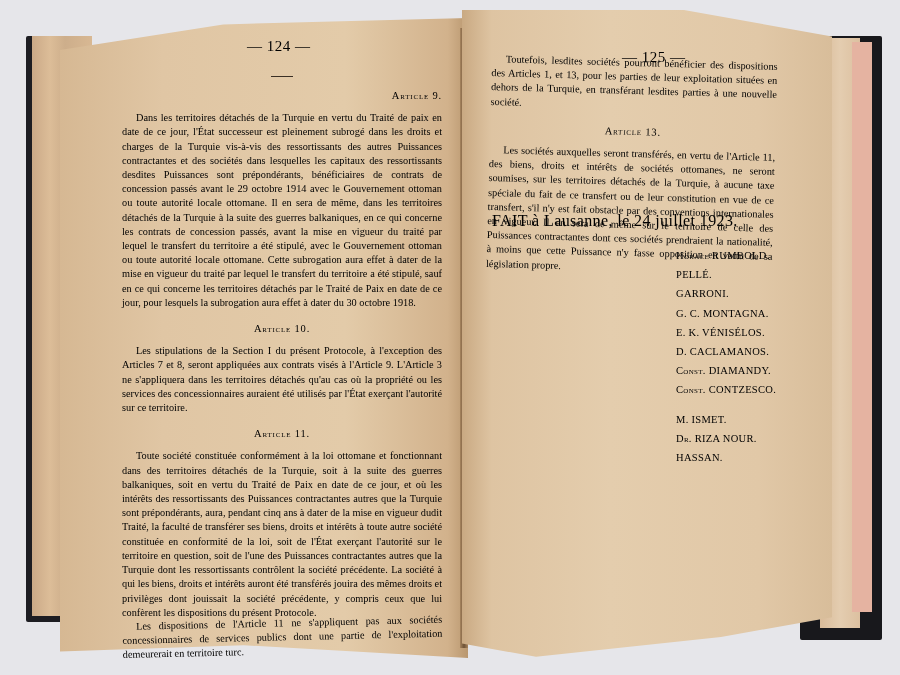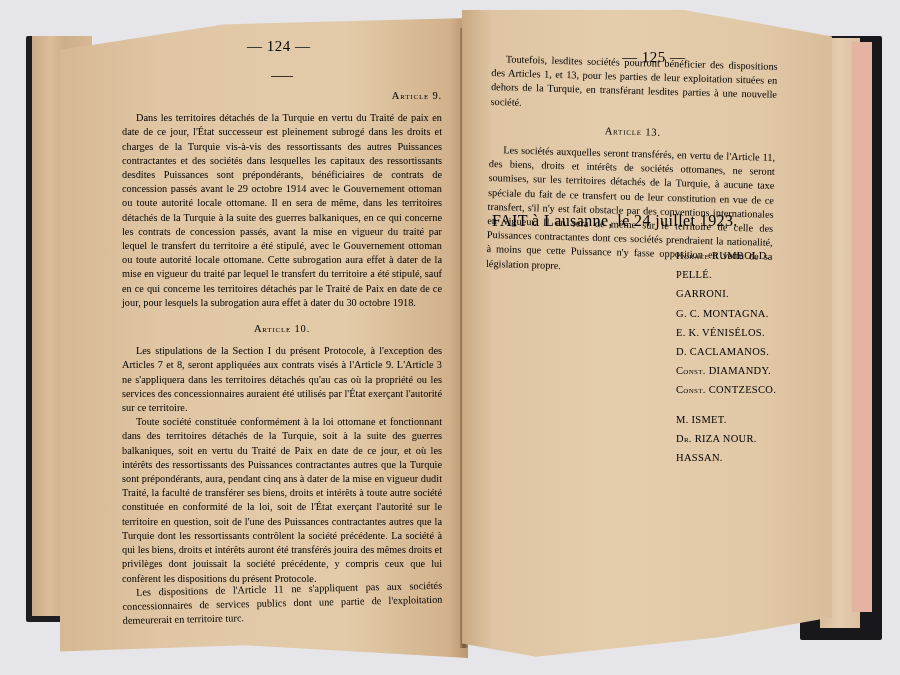--- a/index.html
+++ b/index.html
@@ -57,20 +57,21 @@
 
   <div class="page page-left"></div>
   <div class="folio" style="left:247px;top:38px;">— 124 —</div>
 
   <div class="text" style="left:122px;top:66px;width:320px;">
     <div class="rule"></div>
     <div class="art-title" style="margin-top:4px;text-align:right;">Article 9.</div>
     <p>Dans les territoires détachés de la Turquie en vertu du Traité de paix en date de ce jour, l'État successeur est pleinement subrogé dans les droits et charges de la Turquie vis-à-vis des ressortissants des autres Puissances contractantes et des sociétés dans lesquelles les capitaux des ressortissants desdites Puissances sont prépondérants, bénéficiaires de contrats de concession passés avant le 29 octobre 1914 avec le Gouvernement ottoman ou toute autorité locale ottomane. Il en sera de même, dans les territoires détachés de la Turquie à la suite des guerres balkaniques, en ce qui concerne les contrats de concession passés, avant la mise en vigueur du traité par lequel le transfert du territoire a été stipulé, avec le Gouvernement ottoman ou toute autorité locale ottomane. Cette subrogation aura effet à dater de la mise en vigueur du traité par lequel le transfert du territoire a été stipulé, sauf en ce qui concerne les territoires détachés par le Traité de Paix en date de ce jour, pour lesquels la subrogation aura effet à dater du 30 octobre 1918.</p>
     <div class="art-title">Article 10.</div>
     <p>Les stipulations de la Section I du présent Protocole, à l'exception des Articles 7 et 8, seront appliquées aux contrats visés à l'Article 9. L'Article 3 ne s'appliquera dans les territoires détachés qu'au cas où la propriété ou les services des concessionnaires auraient été utilisés par l'État exerçant l'autorité sur ce territoire.</p>
+    <div class="art-title">Article 11.</div>
     <p>Toute société constituée conformément à la loi ottomane et fonctionnant dans des territoires détachés de la Turquie, soit à la suite des guerres balkaniques, soit en vertu du Traité de Paix en date de ce jour, et où les intérêts des ressortissants des Puissances contractantes autres que la Turquie sont prépondérants, aura, pendant cinq ans à dater de la mise en vigueur dudit Traité, la faculté de transférer ses biens, droits et intérêts à toute autre société constituée en conformité de la loi, soit de l'État exerçant l'autorité sur le territoire en question, soit de l'une des Puissances contractantes autres que la Turquie dont les ressortissants contrôlent la société précédente. La société à qui les biens, droits et intérêts auront été transférés jouira des mêmes droits et privilèges dont jouissait la société précédente, y compris ceux que lui confèrent les dispositions du présent Protocole.</p>
     <p style="transform:rotate(-1.3deg);transform-origin:left top;">Les dispositions de l'Article 11 ne s'appliquent pas aux sociétés concessionnaires de services publics dont une partie de l'exploitation demeurerait en territoire turc.</p>
   </div>
 
   <div class="gutter"></div>
 
   <div class="page page-right"></div>
   <div class="folio" style="left:622px;top:49px;">— 125 —</div>
 
   <div class="text" style="left:492px;top:52px;width:286px;transform:rotate(1.6deg);transform-origin:left top;">

